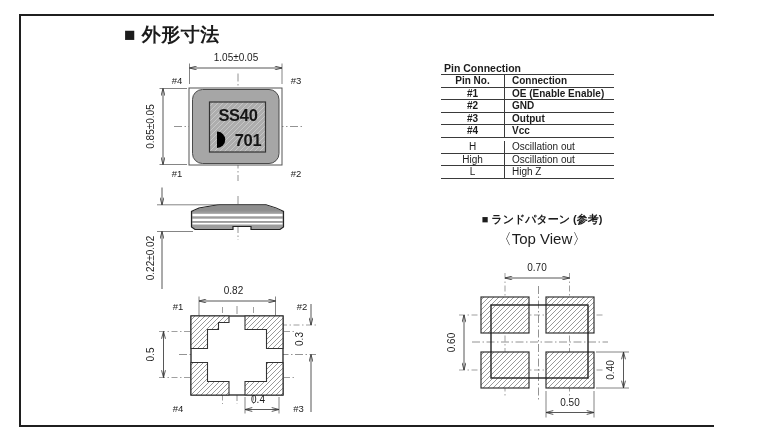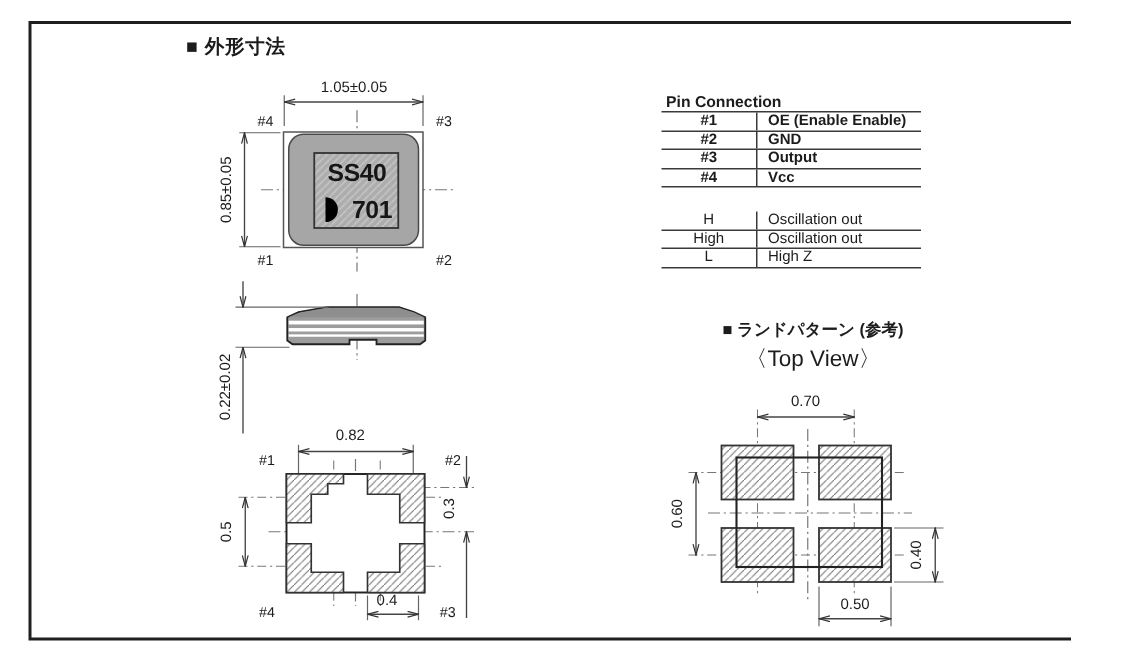--- a/index.html
+++ b/index.html
@@ -2,21 +2,21 @@
 <html><head>
 <meta charset="utf-8">
 <style>
   html,body{margin:0;padding:0;background:#ffffff;}
   .page{
     position:relative;width:703px;height:437px;background:#ffffff;overflow:hidden;
     font-family:"Liberation Sans","DejaVu Sans",sans-serif;color:#1c1c1c;margin-left:11px;
   }
   .frame{position:absolute;left:8px;top:14px;width:736px;height:413px;border:2px solid #1f1f1f;box-sizing:border-box;background:#ffffff;}
   .unit-label{position:absolute;left:690px;top:0px;width:52px;text-align:right;font-size:12.5px;font-weight:bold;}
-  .sec-title{position:absolute;left:113px;top:22px;font-size:13px;font-weight:bold;letter-spacing:0.5px;}
+  .sec-title{position:absolute;left:113px;top:22px;font-size:19px;font-weight:bold;letter-spacing:0.5px;}
   .lp-title{position:absolute;left:436px;top:212px;width:190px;text-align:center;font-size:11px;font-weight:bold;}
   .lp-sub{position:absolute;left:451px;top:230px;width:160px;text-align:center;font-size:15px;}
   svg.draw{position:absolute;left:0;top:0;}
   .dt{font-size:10px;fill:#1c1c1c;}
   .pl{font-size:9.5px;fill:#1c1c1c;}
   .mk{font-size:16.5px;font-weight:600;fill:#161616;letter-spacing:-0.3px;}
   
   .tbl{position:absolute;width:173px;font-size:10px;}
   .tbl-title{height:12px;line-height:12px;padding-left:3px;border-bottom:1px solid #3a3a3a;font-size:10.5px;}
   .trow{display:flex;height:12.5px;line-height:12.5px;border-bottom:1px solid #3a3a3a;box-sizing:border-box;}
@@ -159,20 +159,24 @@
       <line x1="535" y1="391" x2="535" y2="417.5" stroke="#666" stroke-width="0.8"></line>
       <line x1="583" y1="391" x2="583" y2="417.5" stroke="#666" stroke-width="0.8"></line>
       <line x1="535" y1="412.5" x2="583" y2="412.5" stroke="#444" stroke-width="0.9" marker-start="url(#ar)" marker-end="url(#ar)"></line>
       <text class="dt" x="559" y="406" text-anchor="middle">0.50</text>
     </g>
   </svg>
 
   <div class="tbl tbl-pin">
     <div class="tbl-title">Pin Connection</div>
     <div class="trow">
+      <div class="c1">Pin No.</div>
+      <div class="c2">Connection</div>
+    </div>
+    <div class="trow">
       <div class="c1">#1</div>
       <div class="c2">OE (Enable Enable)</div>
     </div>
     <div class="trow">
       <div class="c1">#2</div>
       <div class="c2">GND</div>
     </div>
     <div class="trow">
       <div class="c1">#3</div>
       <div class="c2">Output</div>

